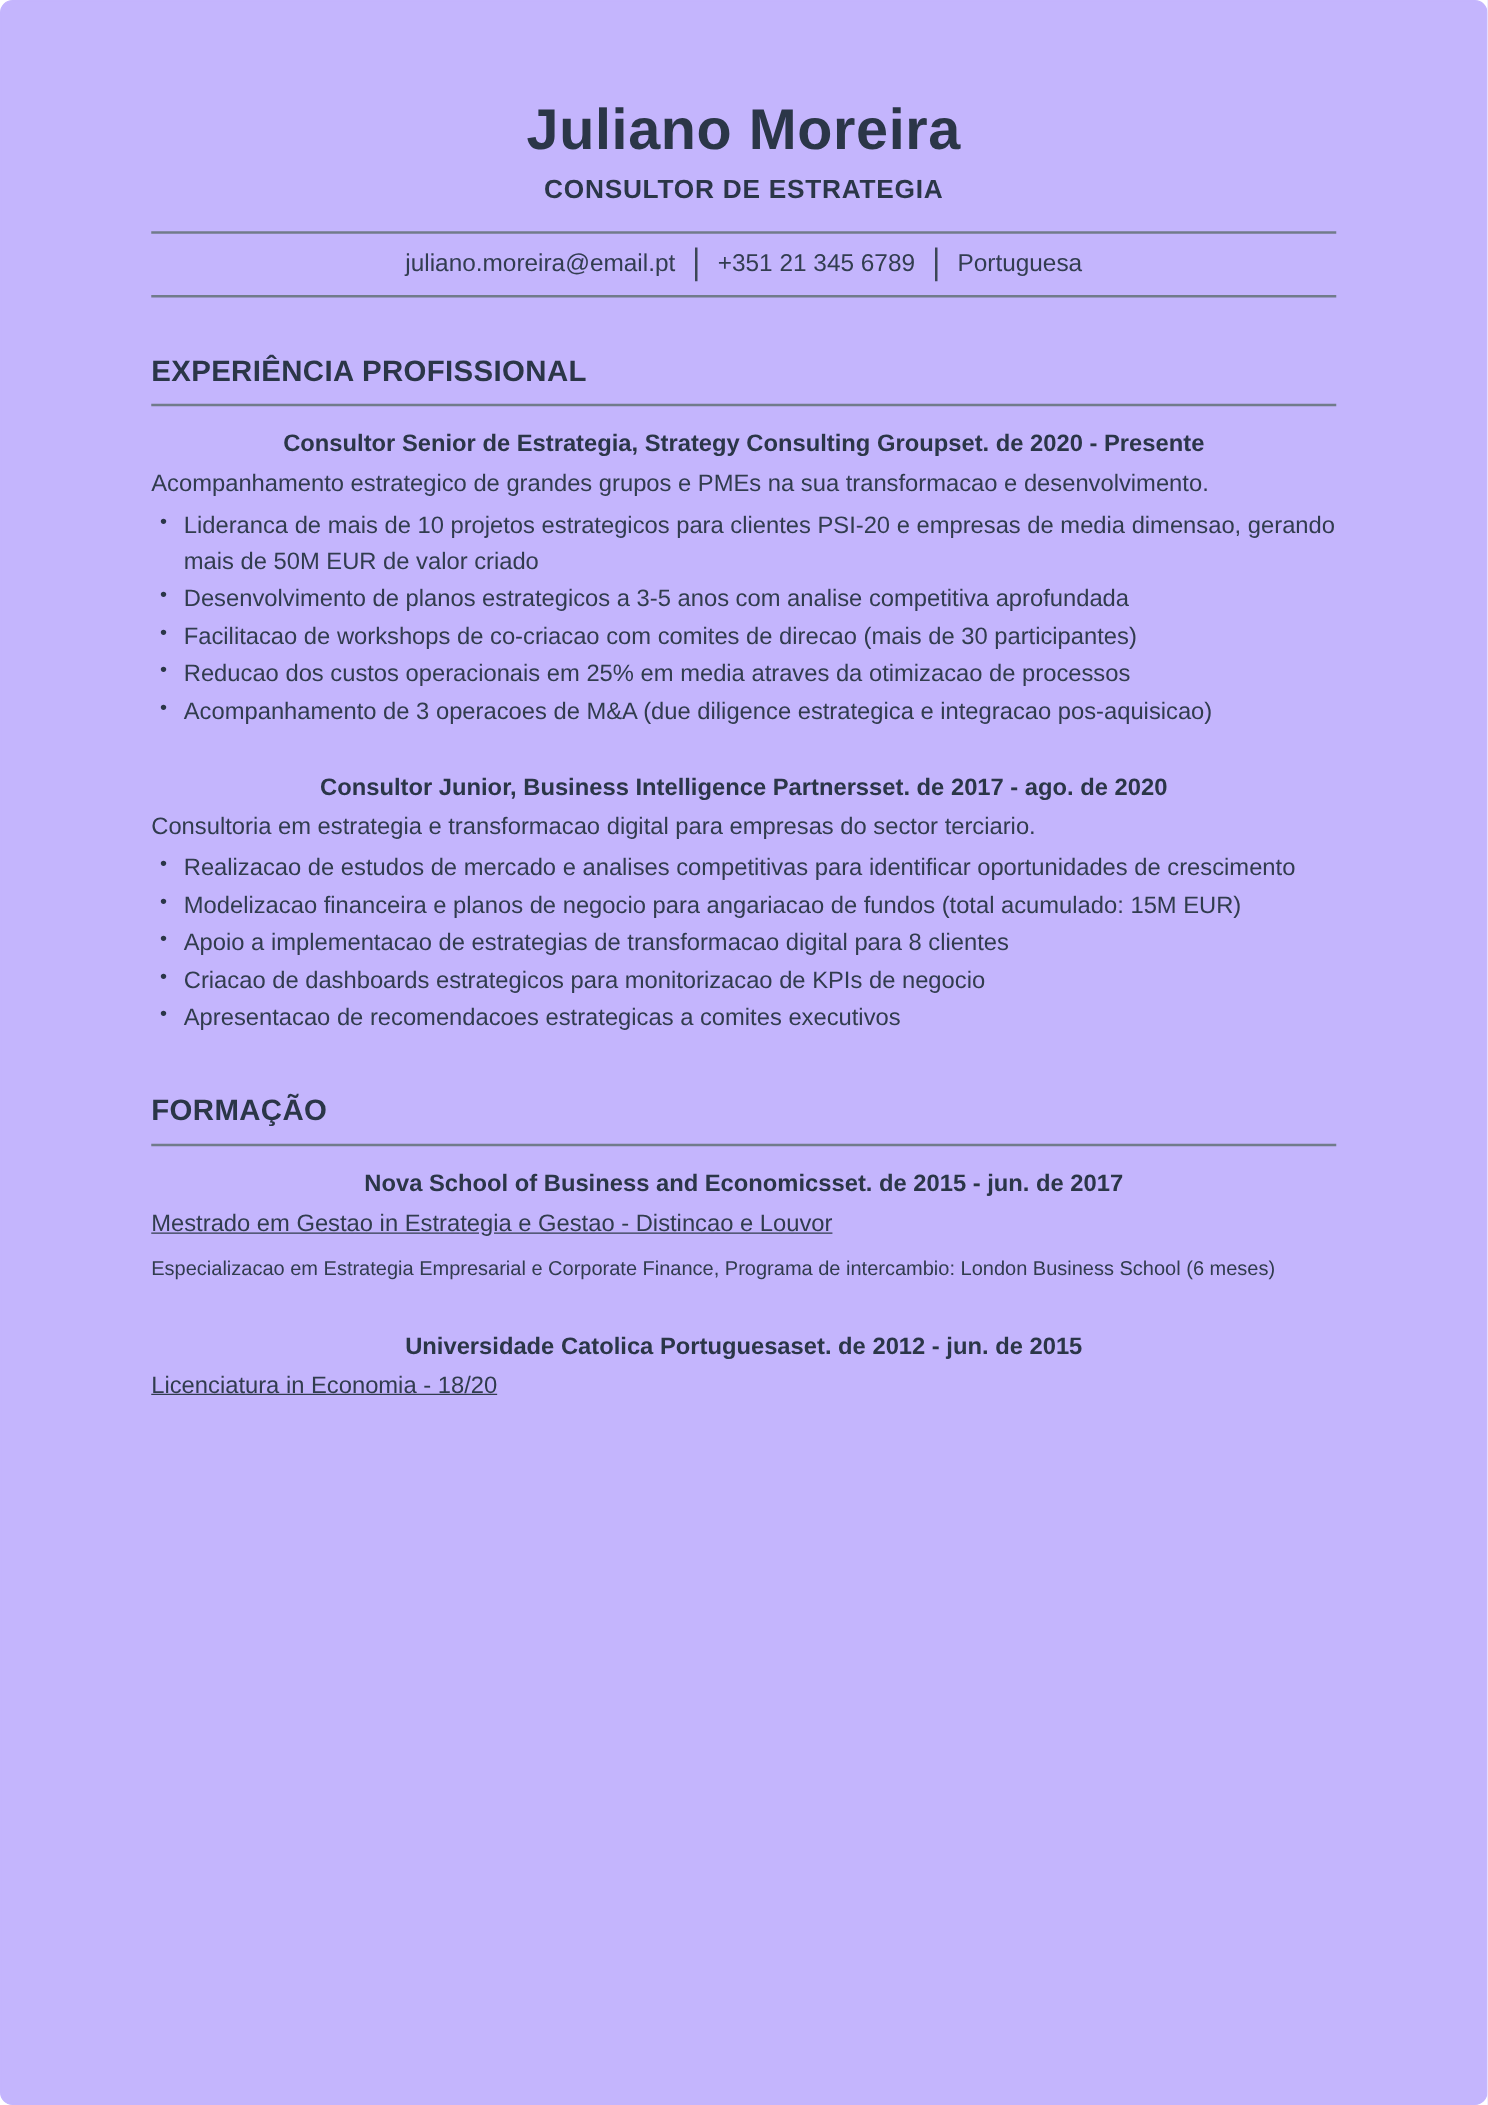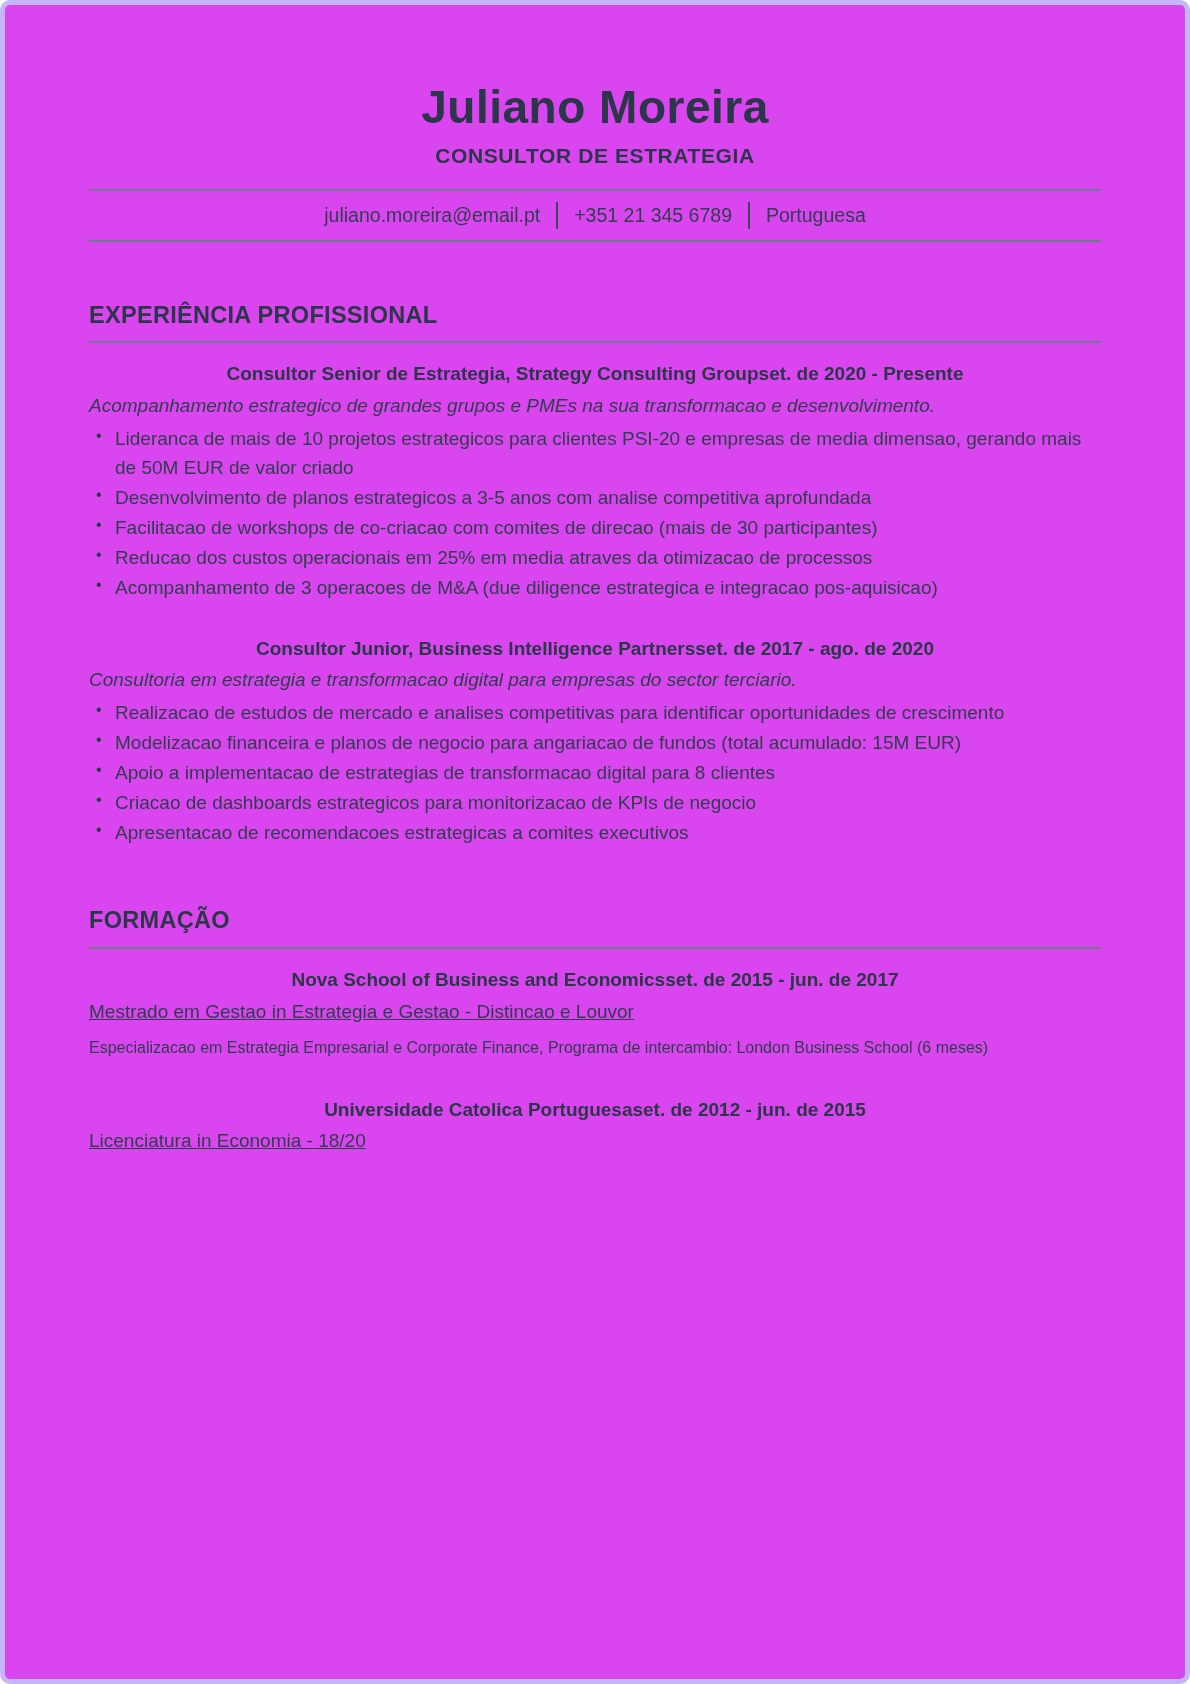--- a/index.html
+++ b/index.html
@@ -7,24 +7,24 @@
   body {
     width: 1190px;
     height: 1684px;
     font-family: "Liberation Sans", "DejaVu Sans", sans-serif;
     color: #2d3748;
     position: relative;
   }
   .page {
     position: absolute;
     inset: 0;
-    border: 5px solid #c4b5fd;
+    border: 1px solid #c4b5fd;
     border-radius: 10px;
-    background: #d946ef;
-    padding: 0 84px;
+    background: #c4b5fd;
+    padding: 0 120px;
     overflow: hidden;
   }
   
   .name {
     margin-top: 76px;
     text-align: center;
     font-size: 46px;
     font-weight: 700;
     letter-spacing: 0.5px;
     color: #2b3648;
@@ -54,21 +54,21 @@
   }
   .vsep {
     width: 2px;
     height: 27px;
     background: #3c4657;
     display: inline-block;
   }
   .rule.below-contact { margin-top: 0; }
   
   .section-heading {
-    margin-top: 62px;
+    margin-top: 48px;
     font-size: 23.5px;
     font-weight: 700;
     letter-spacing: 0.3px;
     color: #2b3648;
     line-height: 1;
   }
   .section-rule {
     border: none;
     border-top: 2.5px solid #717b8b;
     margin-top: 14px;
@@ -84,21 +84,20 @@
     font-weight: 700;
     color: #2b3648;
     line-height: 1.45;
   }
   .entry-dates { white-space: nowrap; font-weight: 700; }
   .entry-summary {
     margin-top: 3px;
     font-size: 19px;
     line-height: 29px;
     color: #313c4e;
-    font-style: italic;
   }
   ul.bullets {
     list-style: none;
     margin-top: 4px;
   }
   ul.bullets li {
     position: relative;
     padding-left: 26px;
     font-size: 19px;
     line-height: 29px;

